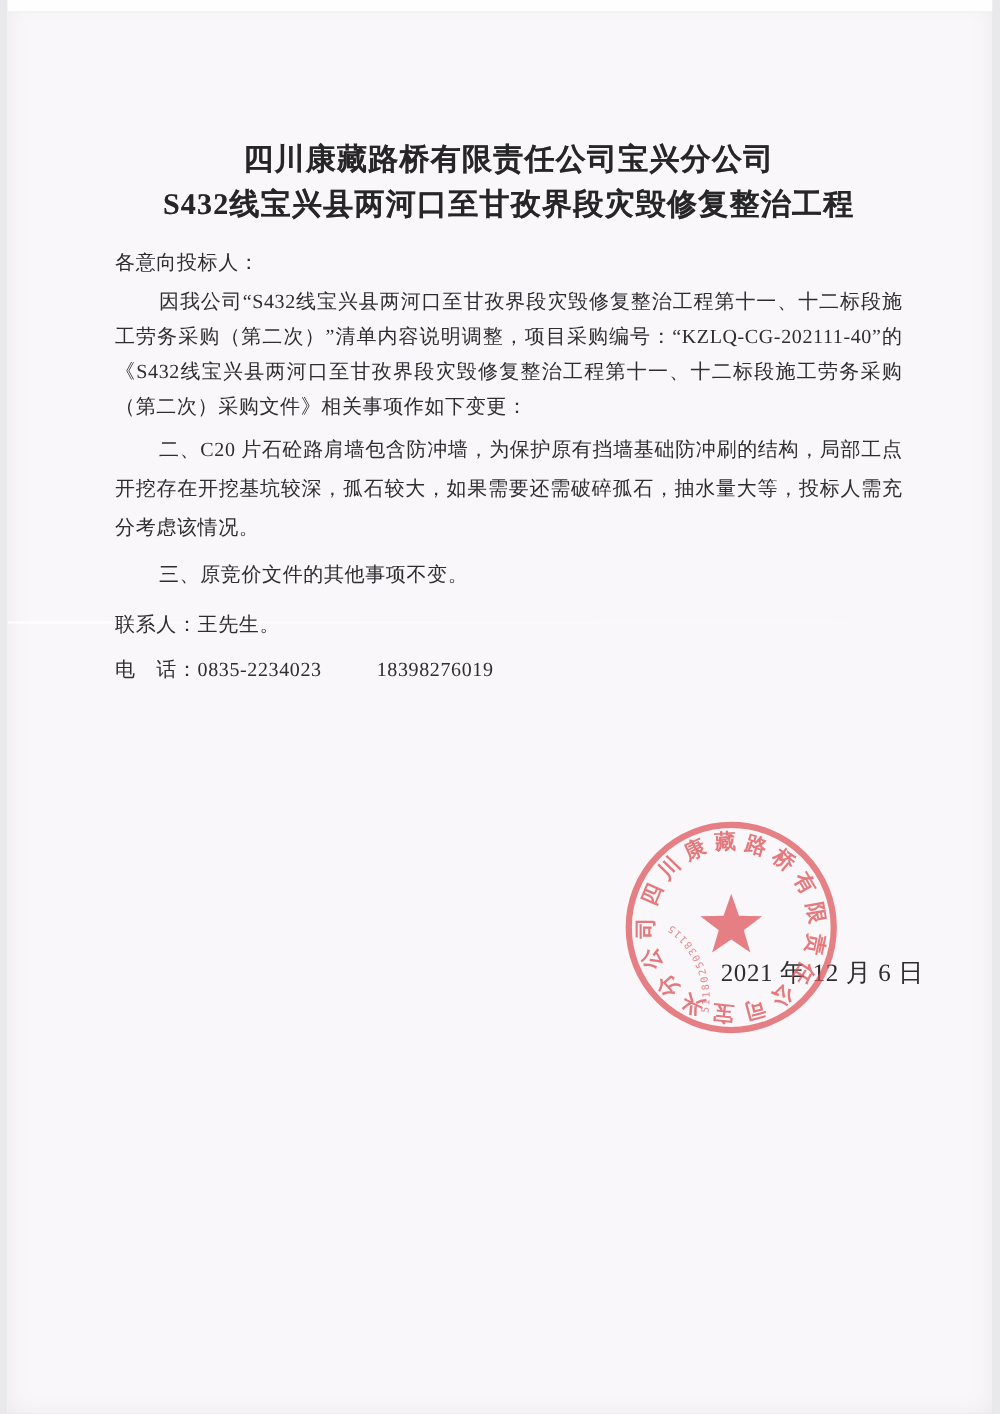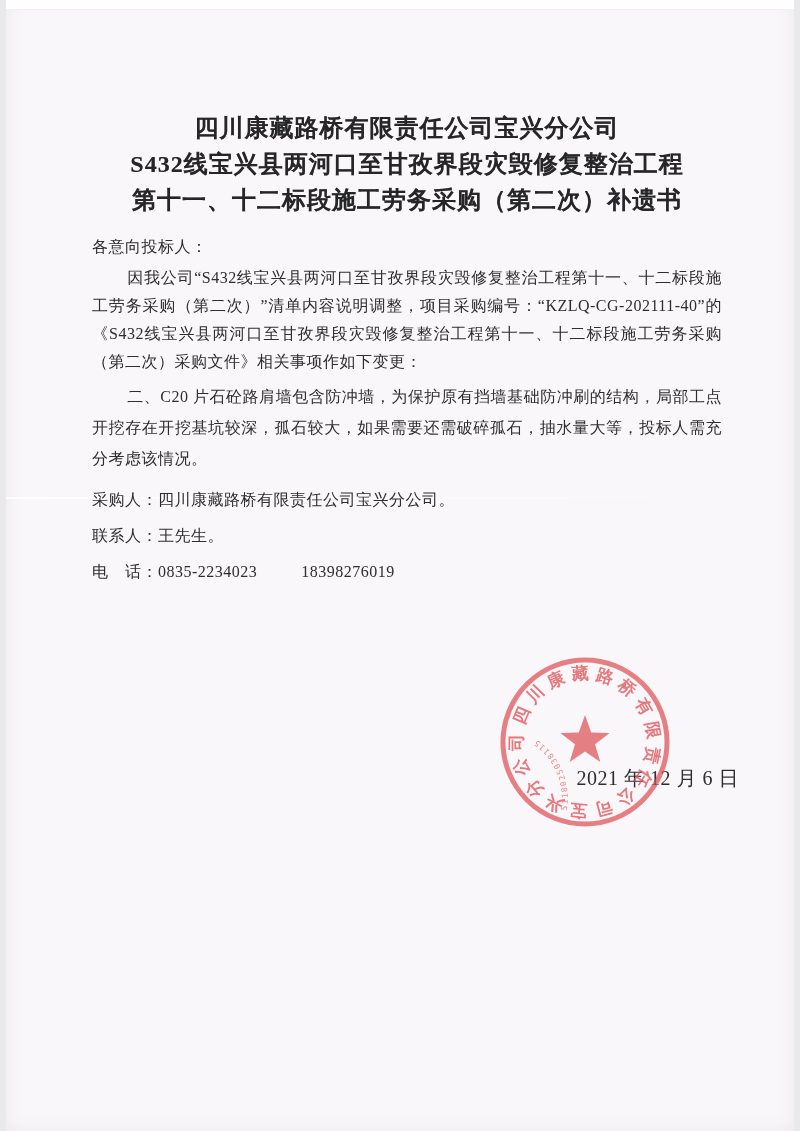--- a/index.html
+++ b/index.html
@@ -77,33 +77,30 @@
 <body>
 
 <div class="page">
   <div class="top-strip"></div>
   <div class="artifact-line"></div>
 
   <div class="content">
     <div class="title">
       <div class="t-line">四川康藏路桥有限责任公司宝兴分公司</div>
       <div class="t-line">S432线宝兴县两河口至甘孜界段灾毁修复整治工程</div>
-      <div class="t-line">第十一、十二标段施工劳务采购（第二次）补遗书</div>
     </div>
 
     <div class="body-text">
       <div class="salutation">各意向投标人：</div>
 
       <p class="para para-intro">因我公司“S432线宝兴县两河口至甘孜界段灾毁修复整治工程第十一、十二标段施工劳务采购（第二次）”清单内容说明调整，项目采购编号：“KZLQ-CG-202111-40”的《S432线宝兴县两河口至甘孜界段灾毁修复整治工程第十一、十二标段施工劳务采购（第二次）采购文件》相关事项作如下变更：</p>
       <p class="para para-sec2">二、C20 片石砼路肩墙包含防冲墙，为保护原有挡墙基础防冲刷的结构，局部工点开挖存在开挖基坑较深，孤石较大，如果需要还需破碎孤石，抽水量大等，投标人需充分考虑该情况。</p>
+      <p class="para para-sec3">三、原竞价文件的其他事项不变。</p>
 
       <div class="contact-block">
-        <div class="contact-line">
-          <span class="label">采购人：</span><span>四川康藏路桥有限责任公司宝兴分公司。</span>
-        </div>
         <div class="contact-line">
           <span class="label">联系人：</span><span>王先生。</span>
         </div>
         <div class="contact-line">
           <span class="label">电　话：</span><span>0835-2234023</span><span class="phone-2">18398276019</span>
         </div>
       </div>
     </div>
   </div>
 

